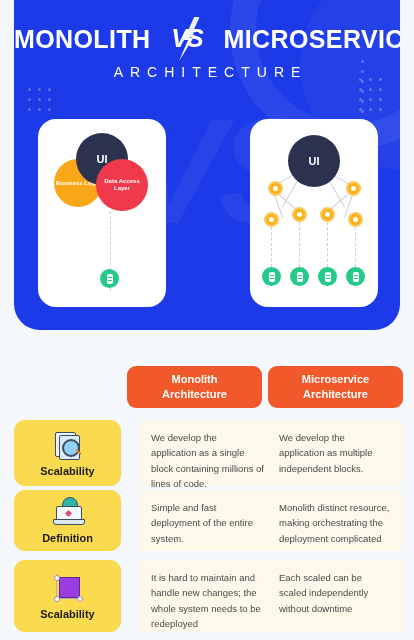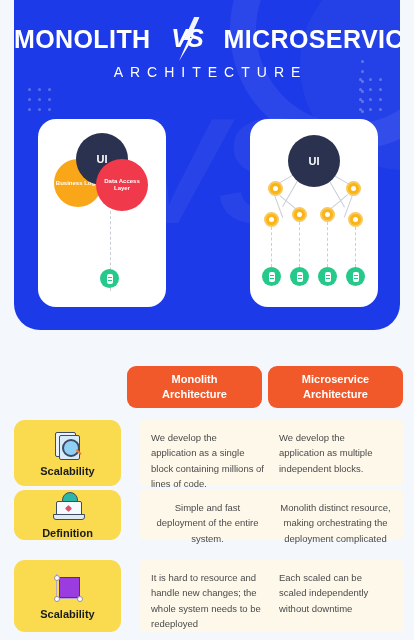--- a/index.html
+++ b/index.html
@@ -286,21 +286,21 @@
     color: #4a4a4a;
     font-size: 9.5px;
     line-height: 1.62;
     padding: 10px 11px 8px 11px;
     box-sizing: border-box;
   }
   .cell-mono  { left: 127px; width: 135px; margin-left: 13px; }
   .cell-micro { left: 268px; width: 135px; }
 
   .r1 { top: 420px; height: 66px; }
-  .r2 { top: 490px; height: 50px; text-align: center; }
+  .r2 { top: 490px; height: 61px; }
   .r3 { top: 560px; height: 72px; }
 
   
   .ricon { width: 30px; height: 30px; position: relative; }
 
   
   .ic-def .doc {
     position: absolute; left: 2px; top: 2px; width: 19px; height: 23px;
     background: #eaf3fb; border: 1.5px solid #3f4a63; border-radius: 2px;
   }
@@ -502,14 +502,14 @@
   <span class="ricon ic-scale">
     <span class="bar"></span>
       <span class="bar2"></span>
       <span class="sq"></span>
     <span class="hdl" style="left:1px;  top:2px;"></span>
     <span class="hdl" style="left:1px;  top:23px;"></span>
     <span class="hdl" style="left:24px; top:23px;"></span>
   </span>
   <span class="lbl">Scalability</span>
 </div>
-<div class="cell cell-mono r3">It is hard to resource and handle new changes; the whole system needs to be redeployed</div>
+<div class="cell cell-mono r3">It is hard to maintain and handle new changes; the whole system needs to be redeployed</div>
 <div class="cell cell-micro r3">Each scaled can be scaled independently without downtime</div>
 
 </body></html>

